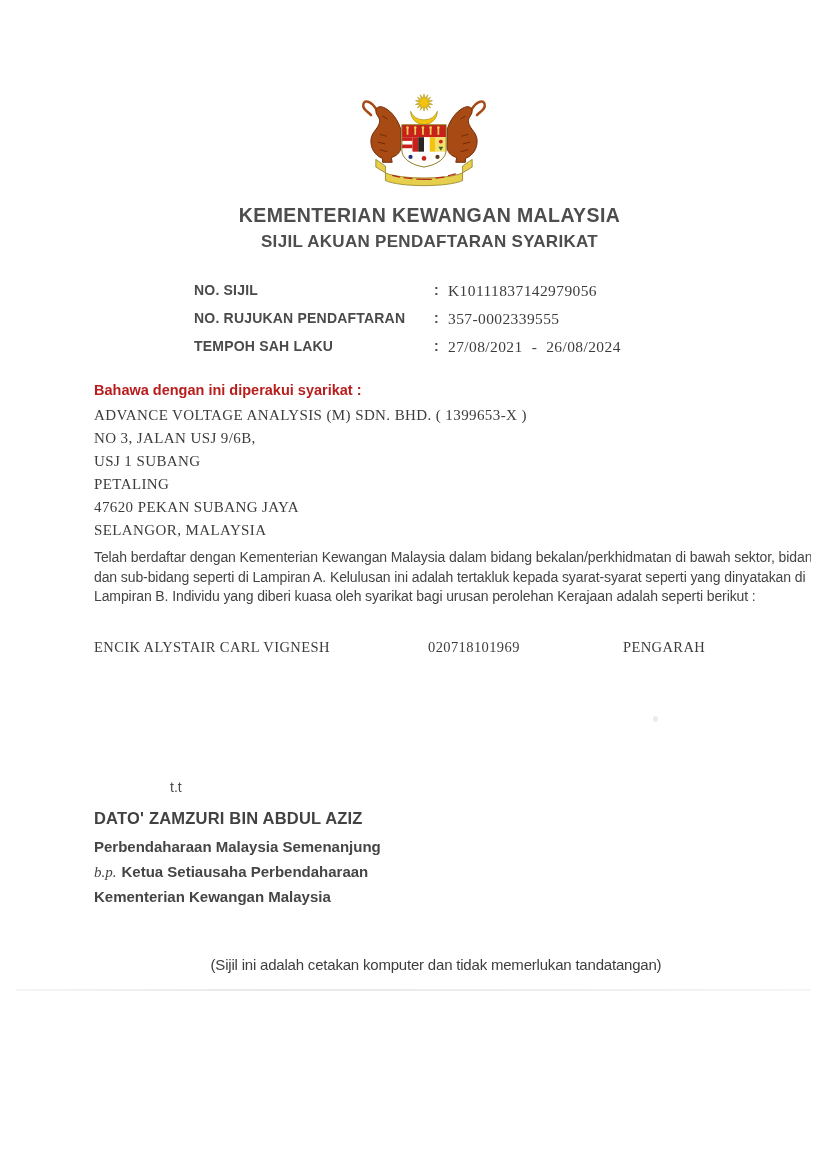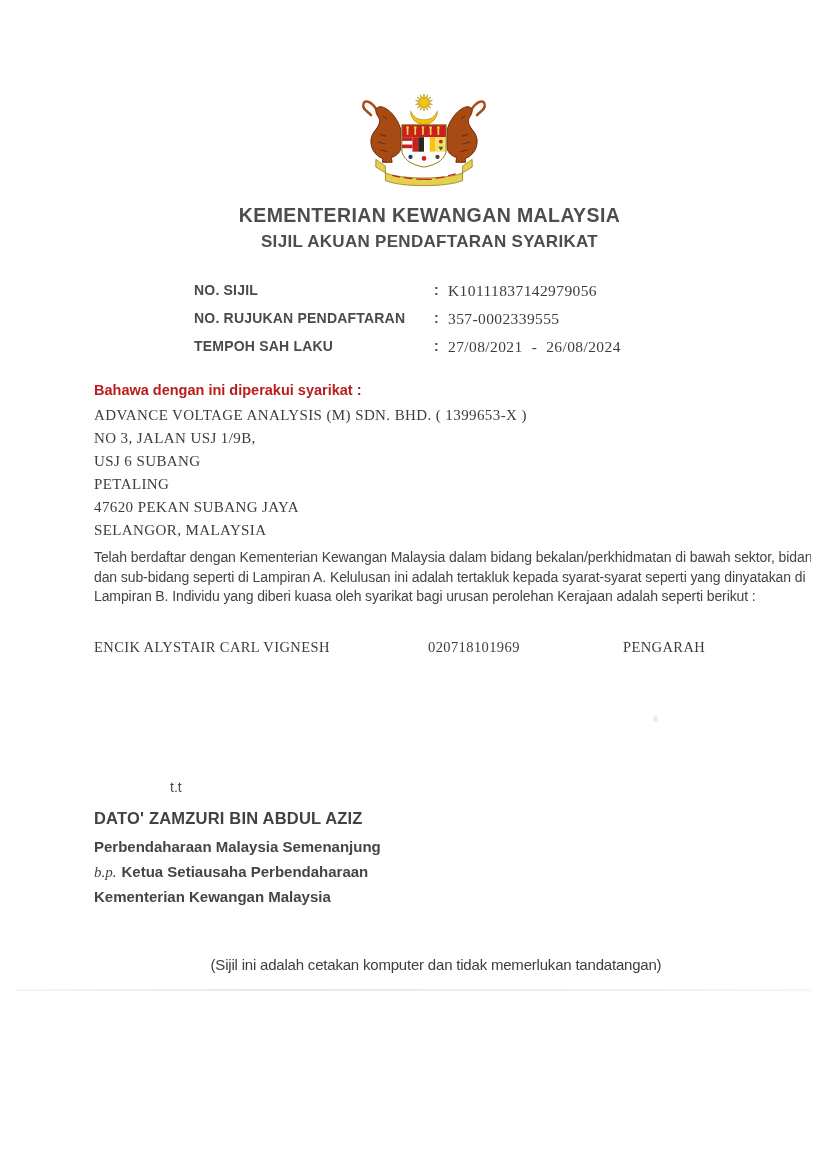--- a/index.html
+++ b/index.html
@@ -134,22 +134,22 @@
   <div class="abs field" style="top:338px">
     <span class="flabel">TEMPOH SAH LAKU</span>
     <span class="fcolon">:</span>
     <span class="fvalue">
       <span>27/08/2021</span><span class="dash">-</span><span>26/08/2024</span>
     </span>
   </div>
 
   <div class="abs bold-sans" style="left:78px;top:382px">Bahawa dengan ini diperakui syarikat :</div>
   <div class="abs serif-line" style="left:78px;top:407px">ADVANCE VOLTAGE ANALYSIS (M) SDN. BHD. ( 1399653-X )</div>
-  <div class="abs serif-line" style="left:78px;top:430px">NO 3, JALAN USJ 1/9B,</div>
-  <div class="abs serif-line" style="left:78px;top:453px">USJ 6 SUBANG</div>
+  <div class="abs serif-line" style="left:78px;top:430px">NO 3, JALAN USJ 9/6B,</div>
+  <div class="abs serif-line" style="left:78px;top:453px">USJ 1 SUBANG</div>
   <div class="abs serif-line" style="left:78px;top:476px">PETALING</div>
   <div class="abs serif-line" style="left:78px;top:499px">47620 PEKAN SUBANG JAYA</div>
   <div class="abs serif-line" style="left:78px;top:522px">SELANGOR, MALAYSIA</div>
 
   <div class="abs paragraph">Telah berdaftar dengan Kementerian Kewangan Malaysia dalam bidang bekalan/perkhidmatan di bawah sektor, bidang dan sub-bidang seperti di Lampiran A. Kelulusan ini adalah tertakluk kepada syarat-syarat seperti yang dinyatakan di Lampiran B. Individu yang diberi kuasa oleh syarikat bagi urusan perolehan Kerajaan adalah seperti berikut :</div>
 
   <div class="abs person" style="left:78px;top:639px">ENCIK ALYSTAIR CARL VIGNESH</div>
   <div class="abs person" style="left:412px;top:639px">020718101969</div>
   <div class="abs person" style="left:607px;top:639px">PENGARAH</div>
 

